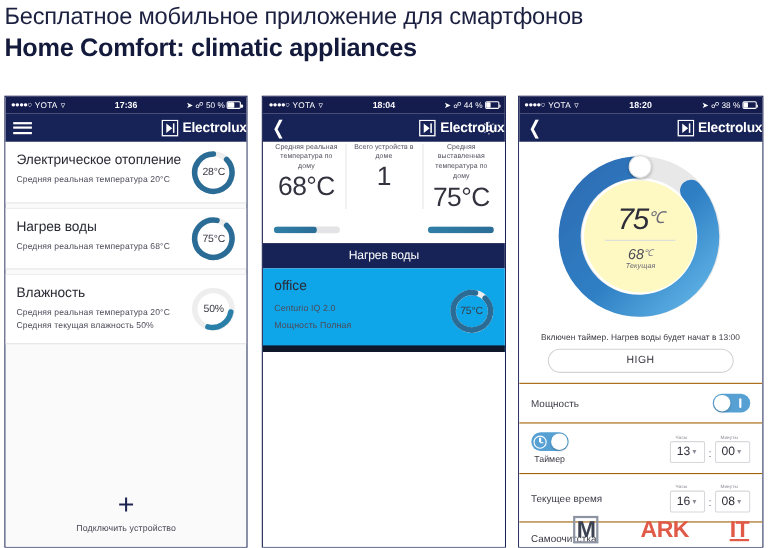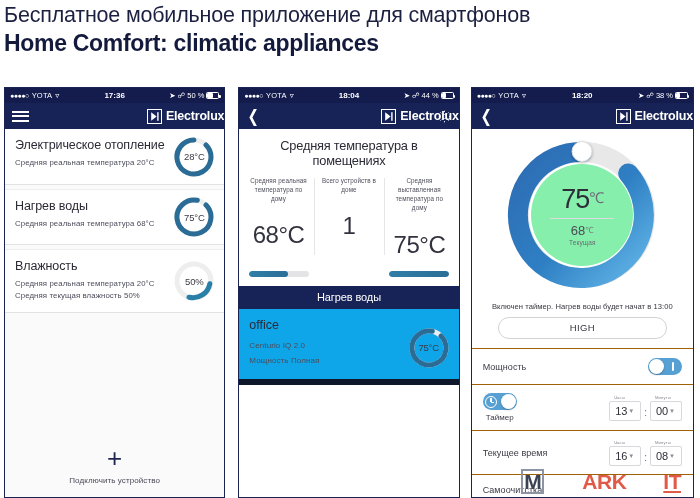--- a/index.html
+++ b/index.html
@@ -158,21 +158,21 @@
   .stat { flex: 1; text-align: center; padding: 0 3px; position: relative; }
   .stat + .stat::before {
     content: ""; position: absolute; left: 0; top: 2px; bottom: 4px;
     width: 1px; background: #e6e6e6;
   }
   .stat-cap {
     font-size: 6.3px; color: #4f4f5c; line-height: 1.45; min-height: 18px;
     display: flex; align-items: center; justify-content: center; letter-spacing: 0.1px;
   }
   .stat-val {
-    font-size: 24px; color: #33333f; font-weight: 300; letter-spacing: -0.5px; margin-top: 18px;
+    font-size: 24px; color: #33333f; font-weight: 300; letter-spacing: -0.5px; margin-top: 0;
   }
   .bars-row { display: flex; background: #fff; padding: 6px 10px 9px 10px; gap: 10px; }
   .bar-cell { flex: 1; display: flex; }
   .bar-cell.center { visibility: hidden; }
   .bar {
     width: 100%; height: 6px; border-radius: 3px; background: #e4e4e6; overflow: hidden;
   }
   .bar i { display: block; height: 100%; background: linear-gradient(90deg,#2f7fa8,#2a6e96); border-radius: 3px; }
   .section-head {
     background: #172356; color: #ffffff; text-align: center;
@@ -191,22 +191,22 @@
   }
   .dial { position: relative; width: 152px; height: 152px; }
   .dial svg { display: block; }
   .dial-knob {
     position: absolute; width: 21px; height: 21px; border-radius: 50%;
     background: #ffffff; border: 1px solid #e0e0e0;
     box-shadow: 0 1px 3px rgba(0,0,0,.28);
     left: 50%; top: 2px; transform: translateX(-50%);
   }
   .dial-face {
-    position: absolute; inset: 25px; border-radius: 50%; background: #86efac;
-    display: flex; flex-direction: column; align-items: center; justify-content: center;
+    position: absolute; inset: 25px; border-radius: 50%; background: #fef9c3;
+    display: flex; flex-direction: column; align-items: center; justify-content: center; font-style: italic;
   }
   .dial-set { font-size: 27px; color: #2d2d39; font-weight: 300; letter-spacing: -1px; }
   .dial-set .unit { font-size: 15px; color: #6d6d78; vertical-align: top; position: relative; top: 3px; }
   .dial-divider { width: 64px; height: 1px; background: #dcdcdc; margin: 3px 0 4px 0; }
   .dial-cur { font-size: 13px; color: #4a4a56; font-weight: 300; }
   .dial-cur .unit { font-size: 8.5px; color: #7a7a85; vertical-align: top; position: relative; top: 1px; }
   .dial-cur-lbl { font-size: 6.5px; color: #6a6a76; margin-top: 1px; letter-spacing: 0.1px; }
   .timer-note {
     font-size: 7.6px; color: #36363f; text-align: center; padding: 5px 6px 6px 6px;
     background: #fff; letter-spacing: 0.05px;
@@ -409,21 +409,20 @@
         <span class="brand-name">Electrolux</span>
       </div>
       <div class="nav-right">
         <svg class="gear" viewBox="0 0 24 24" fill="none" stroke="#ffffff" stroke-width="1.6">
           <circle cx="12" cy="12" r="3.2"></circle>
           <path d="M12 2.6v2.2M12 19.2v2.2M2.6 12h2.2M19.2 12h2.2M5.4 5.4l1.6 1.6M17 17l1.6 1.6M18.6 5.4L17 7M7 17l-1.6 1.6"></path>
         </svg>
       </div>
     </div>
     <div class="screen-body" style="background:#fff">
-      <div class="avg-title">Средняя температура в помещениях</div>
       <div class="stats-row">
         <div class="stat">
           <div class="stat-cap">Средняя реальная температура по дому</div>
           <div class="stat-val">68°C</div>
         </div>
         <div class="stat">
           <div class="stat-cap">Всего устройств в доме</div>
           <div class="stat-val">1</div>
         </div>
         <div class="stat">

